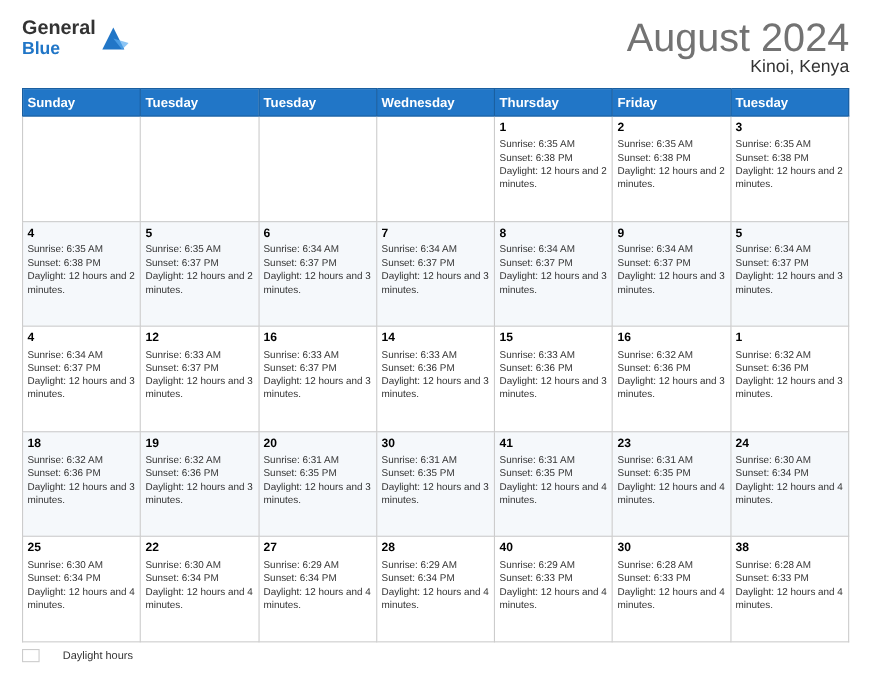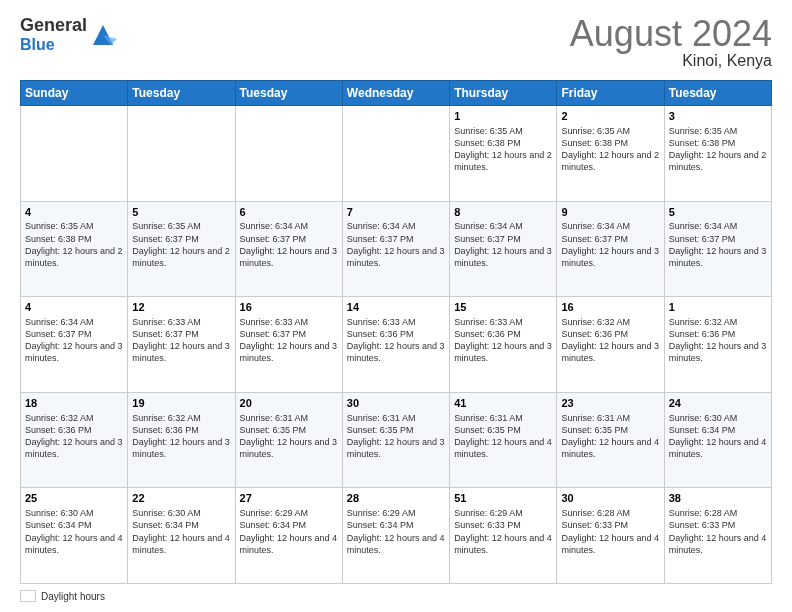--- a/index.html
+++ b/index.html
@@ -106,20 +106,21 @@
     }
     .empty-cell {
       background: #fff !important;
     }
     .footer {
       display: flex;
       align-items: center;
       margin-top: 6px;
       font-size: 10px;
       color: #333;
+      gap: 16px;
     }
     .footer-box {
       width: 16px;
       height: 12px;
       background: #fff;
       border: 1px solid #ccc;
       margin-right: 5px;
       display: inline-block;
     }
   </style>
@@ -332,21 +333,21 @@
             <div class="day-info">Sunset: 6:34 PM</div>
             <div class="day-info">Daylight: 12 hours and 4 minutes.</div>
           </td>
           <td>
             <span class="day-num">28</span>
             <div class="day-info">Sunrise: 6:29 AM</div>
             <div class="day-info">Sunset: 6:34 PM</div>
             <div class="day-info">Daylight: 12 hours and 4 minutes.</div>
           </td>
           <td>
-            <span class="day-num">51</span>
+            <span class="day-num">40</span>
             <div class="day-info">Sunrise: 6:29 AM</div>
             <div class="day-info">Sunset: 6:33 PM</div>
             <div class="day-info">Daylight: 12 hours and 4 minutes.</div>
           </td>
           <td>
             <span class="day-num">30</span>
             <div class="day-info">Sunrise: 6:28 AM</div>
             <div class="day-info">Sunset: 6:33 PM</div>
             <div class="day-info">Daylight: 12 hours and 4 minutes.</div>
           </td>

